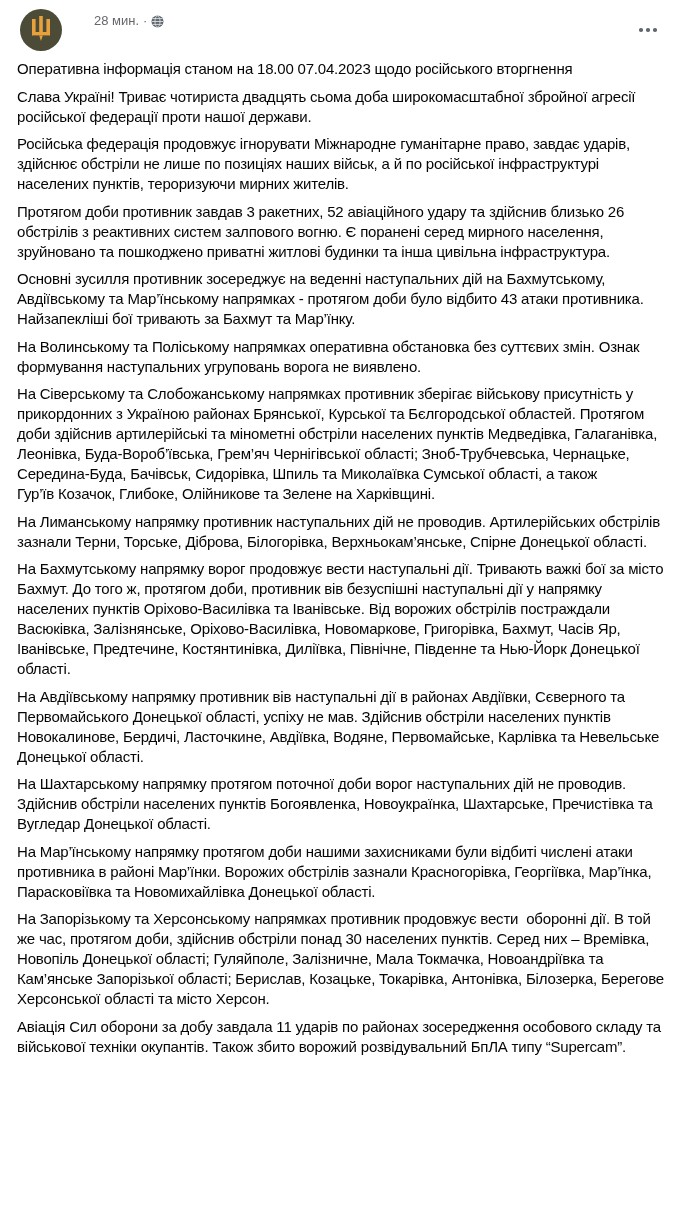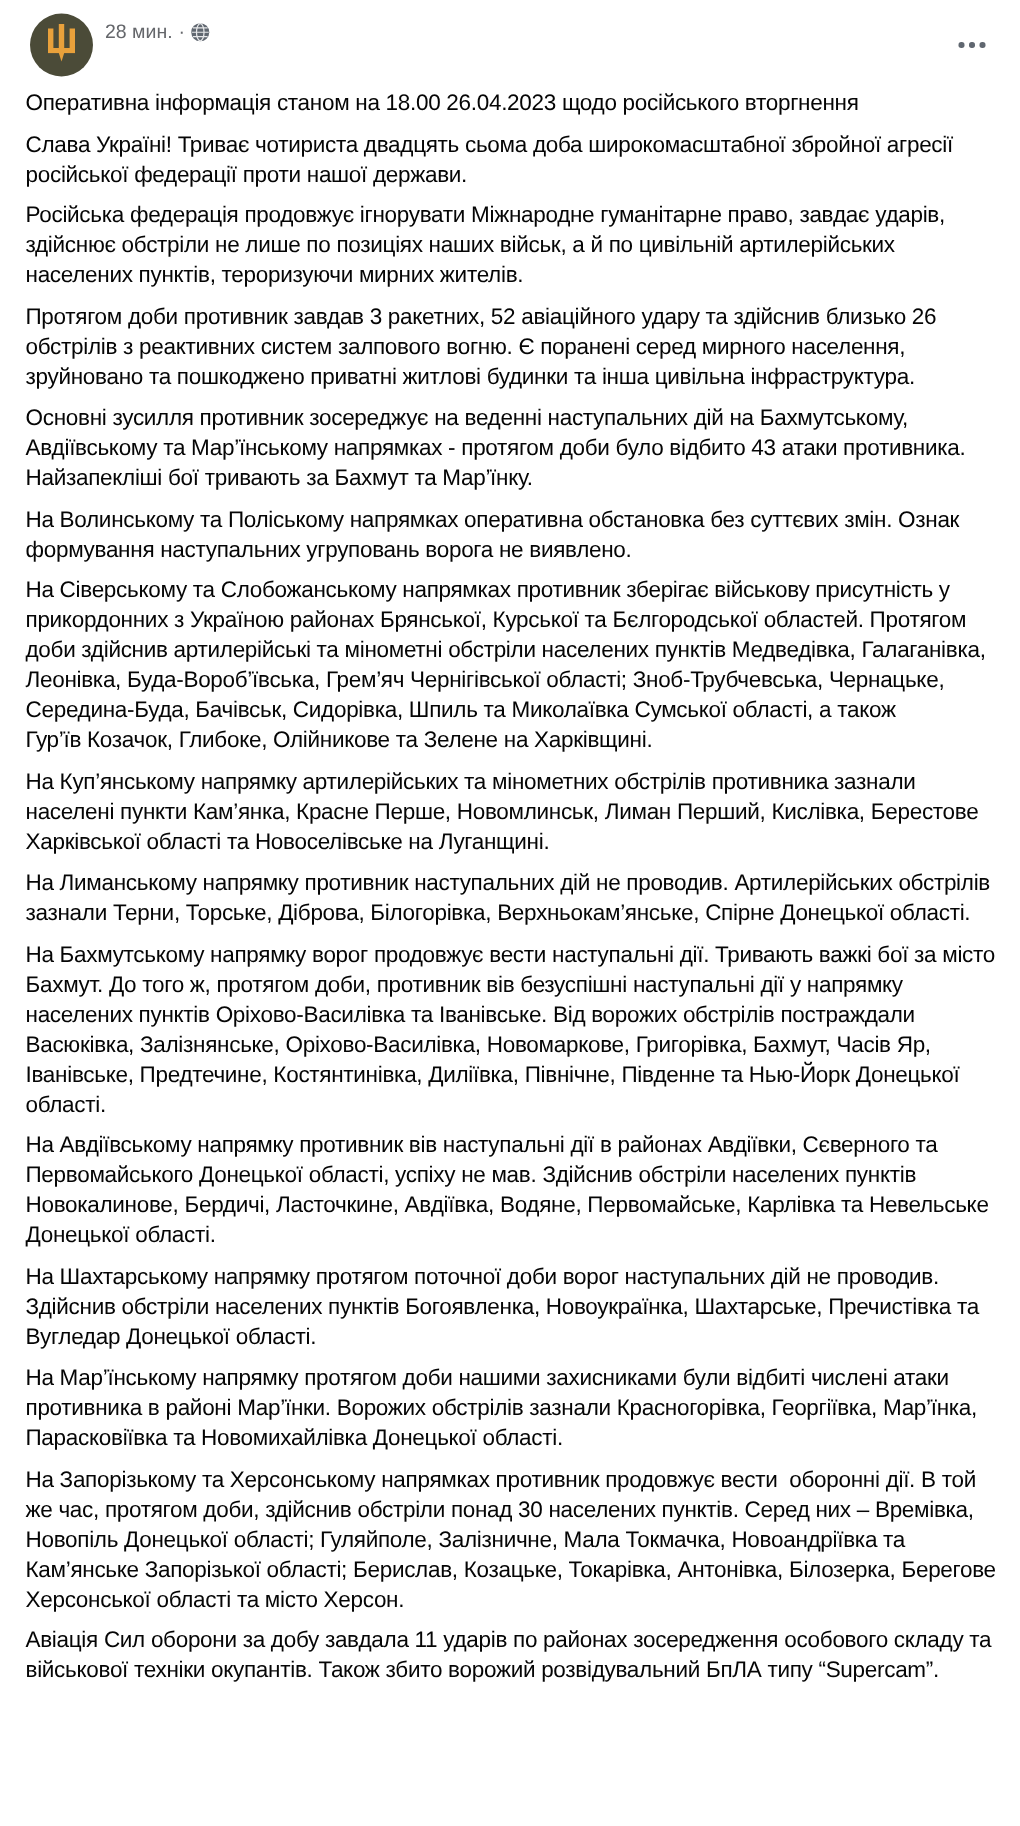--- a/index.html
+++ b/index.html
@@ -25,21 +25,21 @@
   .page-name {
     font-size: 15px; font-weight: 600; color: #050505;
     line-height: 19px; letter-spacing: -0.1px; white-space: nowrap;
     cursor: pointer;
   }
   .verified { display: inline-flex; flex: 0 0 auto; margin-top: 1px; }
   .meta-row {
     display: flex; align-items: center; gap: 4px;
     font-size: 13px; color: #65676b; line-height: 17px; margin-top: 1px;
   }
-  .meta-ts { cursor: pointer; }
+  .meta-ts { cursor: pointer; margin-left: 24px; }
   .globe { display: inline-flex; margin-top: 1px; }
   .menu-btn {
     position: absolute; right: 16px; top: 14px;
     width: 32px; height: 32px; border-radius: 50%;
     display: flex; align-items: center; justify-content: center; gap: 3px;
     cursor: pointer;
   }
   .menu-btn i {
     width: 3.6px; height: 3.6px; border-radius: 50%;
     background: #606770; display: block;
@@ -98,29 +98,28 @@
     <div class="menu-btn" title="">
       <span style="display:flex; gap:3.5px;">
         <i></i>
           <i></i>
           <i></i>
       </span>
     </div>
   </div>
 
   <div class="body-text">
-      <p class="para">Оперативна інформація станом на 18.00 26.04.2023 щодо російського вторгнення</p>
+      <p class="para">Оперативна інформація станом на 18.00 07.04.2023 щодо російського вторгнення</p>
       <p class="para">Слава Україні! Триває чотириста двадцять сьома доба широкомасштабної збройної агресії російської федерації проти нашої держави.</p>
-      <p class="para">Російська федерація продовжує ігнорувати Міжнародне гуманітарне право, завдає ударів, здійснює обстріли не лише по позиціях наших військ, а й по цивільній артилерійських населених пунктів, тероризуючи мирних жителів.</p>
+      <p class="para">Російська федерація продовжує ігнорувати Міжнародне гуманітарне право, завдає ударів, здійснює обстріли не лише по позиціях наших військ, а й по російської інфраструктурі населених пунктів, тероризуючи мирних жителів.</p>
       <p class="para">Протягом доби противник завдав 3 ракетних, 52 авіаційного удару та здійснив близько 26 обстрілів з реактивних систем залпового вогню. Є поранені серед мирного населення, зруйновано та пошкоджено приватні житлові будинки та інша цивільна інфраструктура.</p>
       <p class="para">Основні зусилля противник зосереджує на веденні наступальних дій на Бахмутському, Авдіївському та Мар’їнському напрямках - протягом доби було відбито 43 атаки противника. Найзапекліші бої тривають за Бахмут та Мар’їнку.</p>
       <p class="para">На Волинському та Поліському напрямках оперативна обстановка без суттєвих змін. Ознак формування наступальних угруповань ворога не виявлено.</p>
       <p class="para">На Сіверському та Слобожанському напрямках противник зберігає військову присутність у прикордонних з Україною районах Брянської, Курської та Бєлгородської областей. Протягом доби здійснив артилерійські та мінометні обстріли населених пунктів Медведівка, Галаганівка, Леонівка, Буда-Вороб’ївська, Грем’яч Чернігівської області; Зноб-Трубчевська, Чернацьке, Середина-Буда, Бачівськ, Сидорівка, Шпиль та Миколаївка Сумської області, а також
 Гур’їв Козачок, Глибоке, Олійникове та Зелене на Харківщині.</p>
-      <p class="para">На Куп’янському напрямку артилерійських та мінометних обстрілів противника зазнали населені пункти Кам’янка, Красне Перше, Новомлинськ, Лиман Перший, Кислівка, Берестове Харківської області та Новоселівське на Луганщині.</p>
       <p class="para">На Лиманському напрямку противник наступальних дій не проводив. Артилерійських обстрілів зазнали Терни, Торське, Діброва, Білогорівка, Верхньокам’янське, Спірне Донецької області.</p>
       <p class="para">На Бахмутському напрямку ворог продовжує вести наступальні дії. Тривають важкі бої за місто Бахмут. До того ж, протягом доби, противник вів безуспішні наступальні дії у напрямку населених пунктів Оріхово-Василівка та Іванівське. Від ворожих обстрілів постраждали Васюківка, Залізнянське, Оріхово-Василівка, Новомаркове, Григорівка, Бахмут, Часів Яр, Іванівське, Предтечине, Костянтинівка, Диліївка, Північне, Південне та Нью-Йорк Донецької області.</p>
       <p class="para">На Авдіївському напрямку противник вів наступальні дії в районах Авдіївки, Сєверного та Первомайського Донецької області, успіху не мав. Здійснив обстріли населених пунктів Новокалинове, Бердичі, Ласточкине, Авдіївка, Водяне, Первомайське, Карлівка та Невельське Донецької області.</p>
       <p class="para">На Шахтарському напрямку протягом поточної доби ворог наступальних дій не проводив. Здійснив обстріли населених пунктів Богоявленка, Новоукраїнка, Шахтарське, Пречистівка та Вугледар Донецької області.</p>
       <p class="para">На Мар’їнському напрямку протягом доби нашими захисниками були відбиті числені атаки противника в районі Мар’їнки. Ворожих обстрілів зазнали Красногорівка, Георгіївка, Мар’їнка, Парасковіївка та Новомихайлівка Донецької області.</p>
       <p class="para">На Запорізькому та Херсонському напрямках противник продовжує вести  оборонні дії. В той же час, протягом доби, здійснив обстріли понад 30 населених пунктів. Серед них – Времівка, Новопіль Донецької області; Гуляйполе, Залізничне, Мала Токмачка, Новоандріївка та Кам’янське Запорізької області; Берислав, Козацьке, Токарівка, Антонівка, Білозерка, Берегове Херсонської області та місто Херсон.</p>
       <p class="para">Авіація Сил оборони за добу завдала 11 ударів по районах зосередження особового складу та військової техніки окупантів. Також збито ворожий розвідувальний БпЛА типу “Supercam”.</p>
     </div>
 
 </div>

